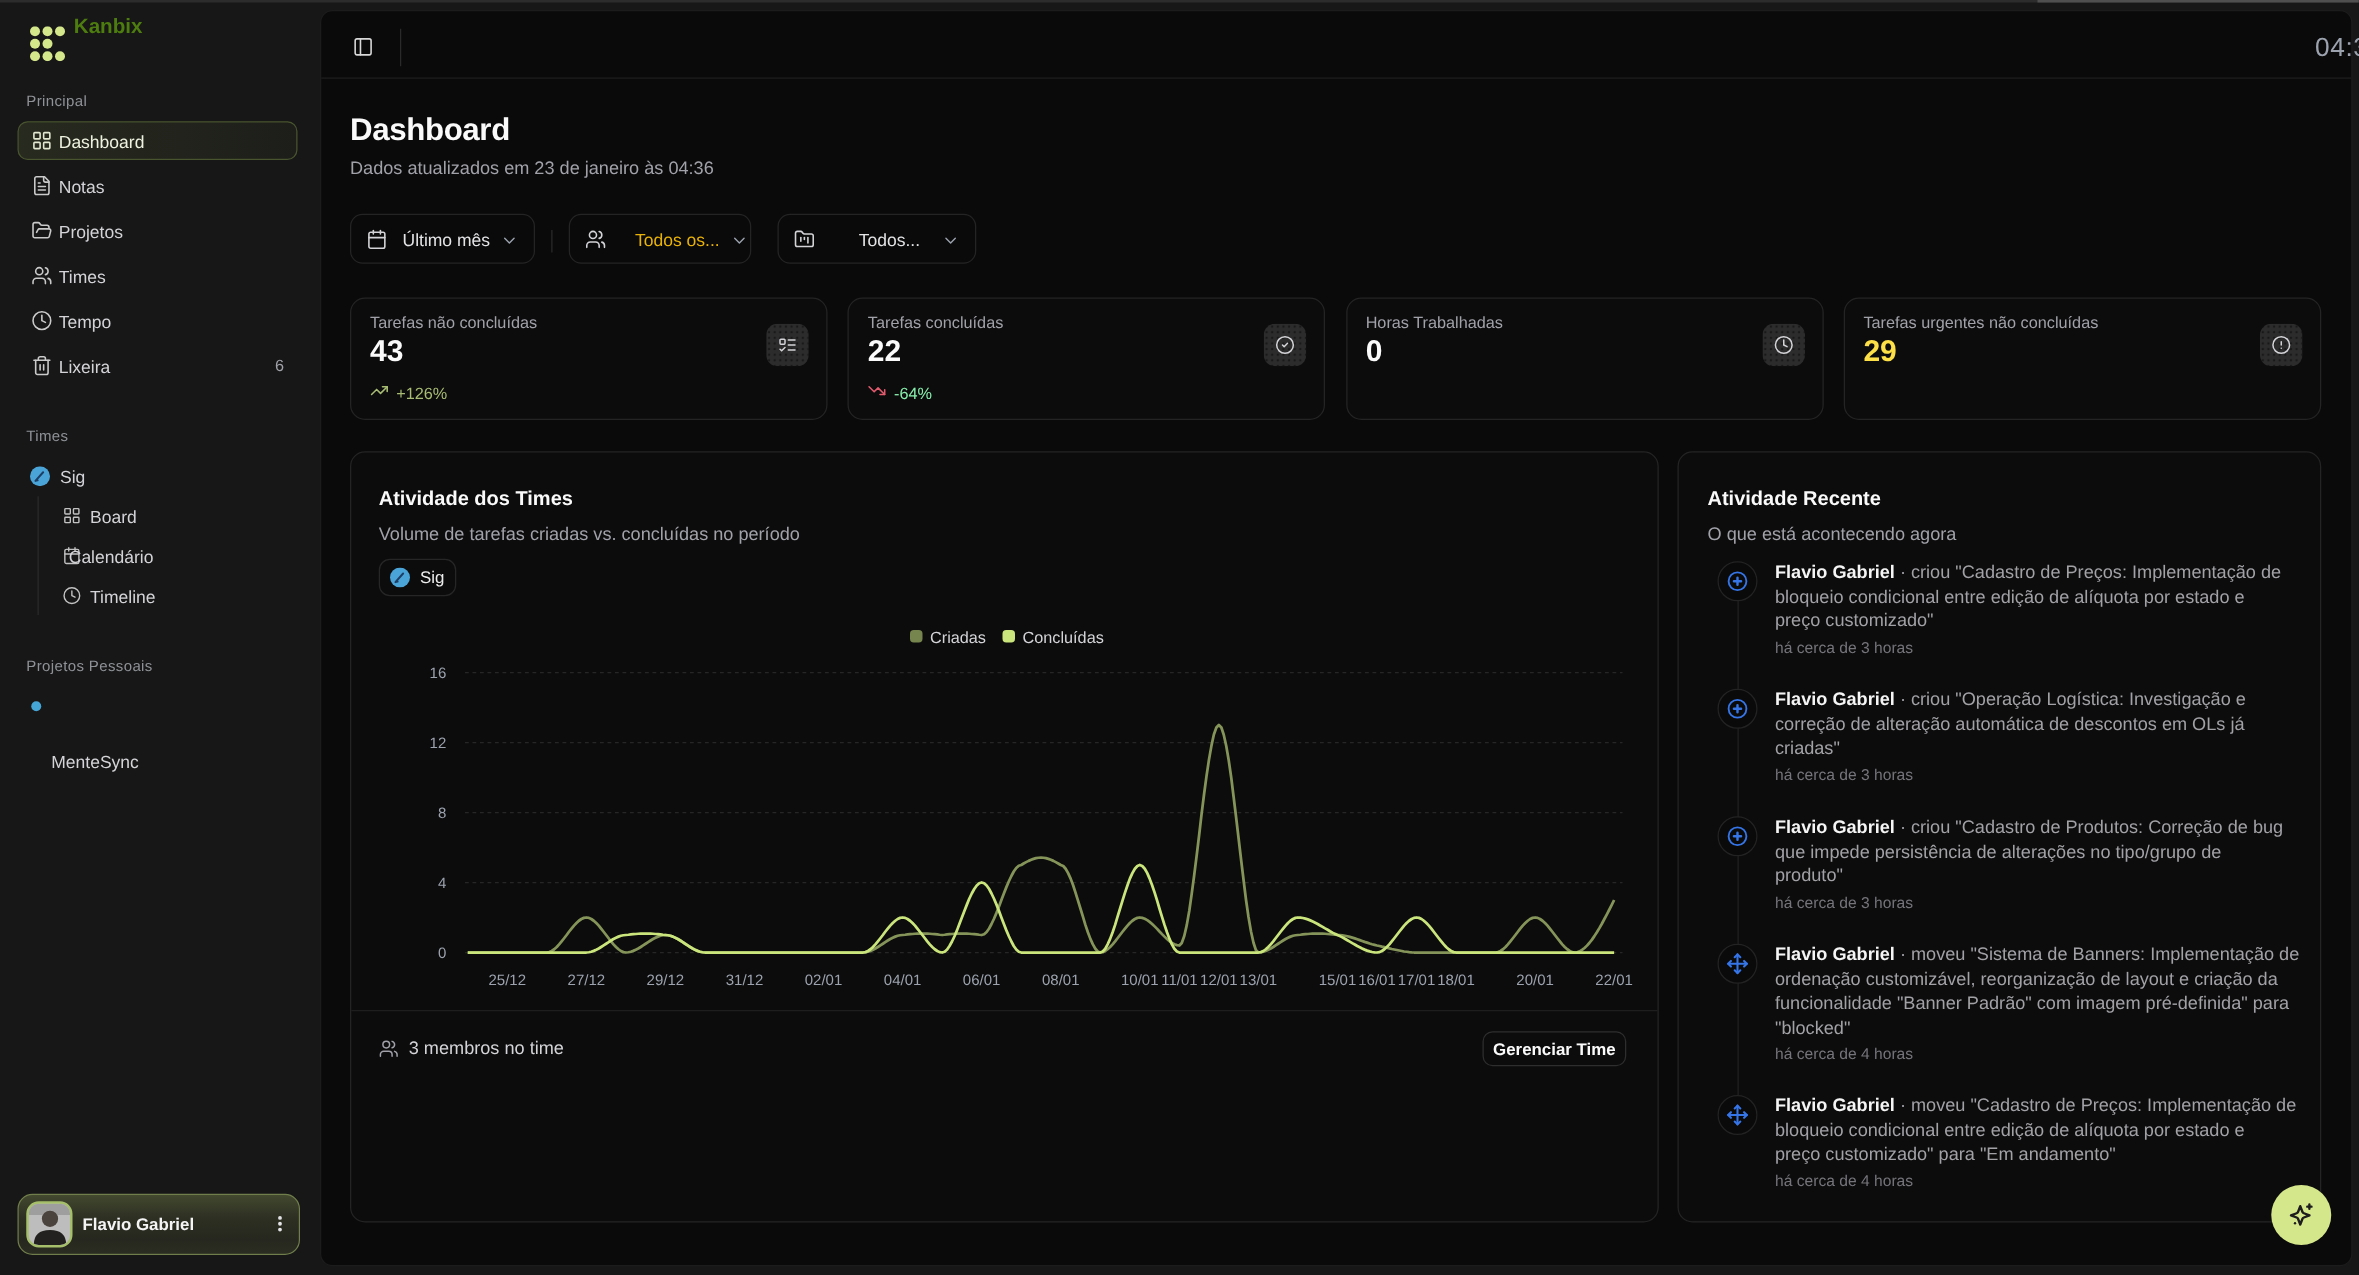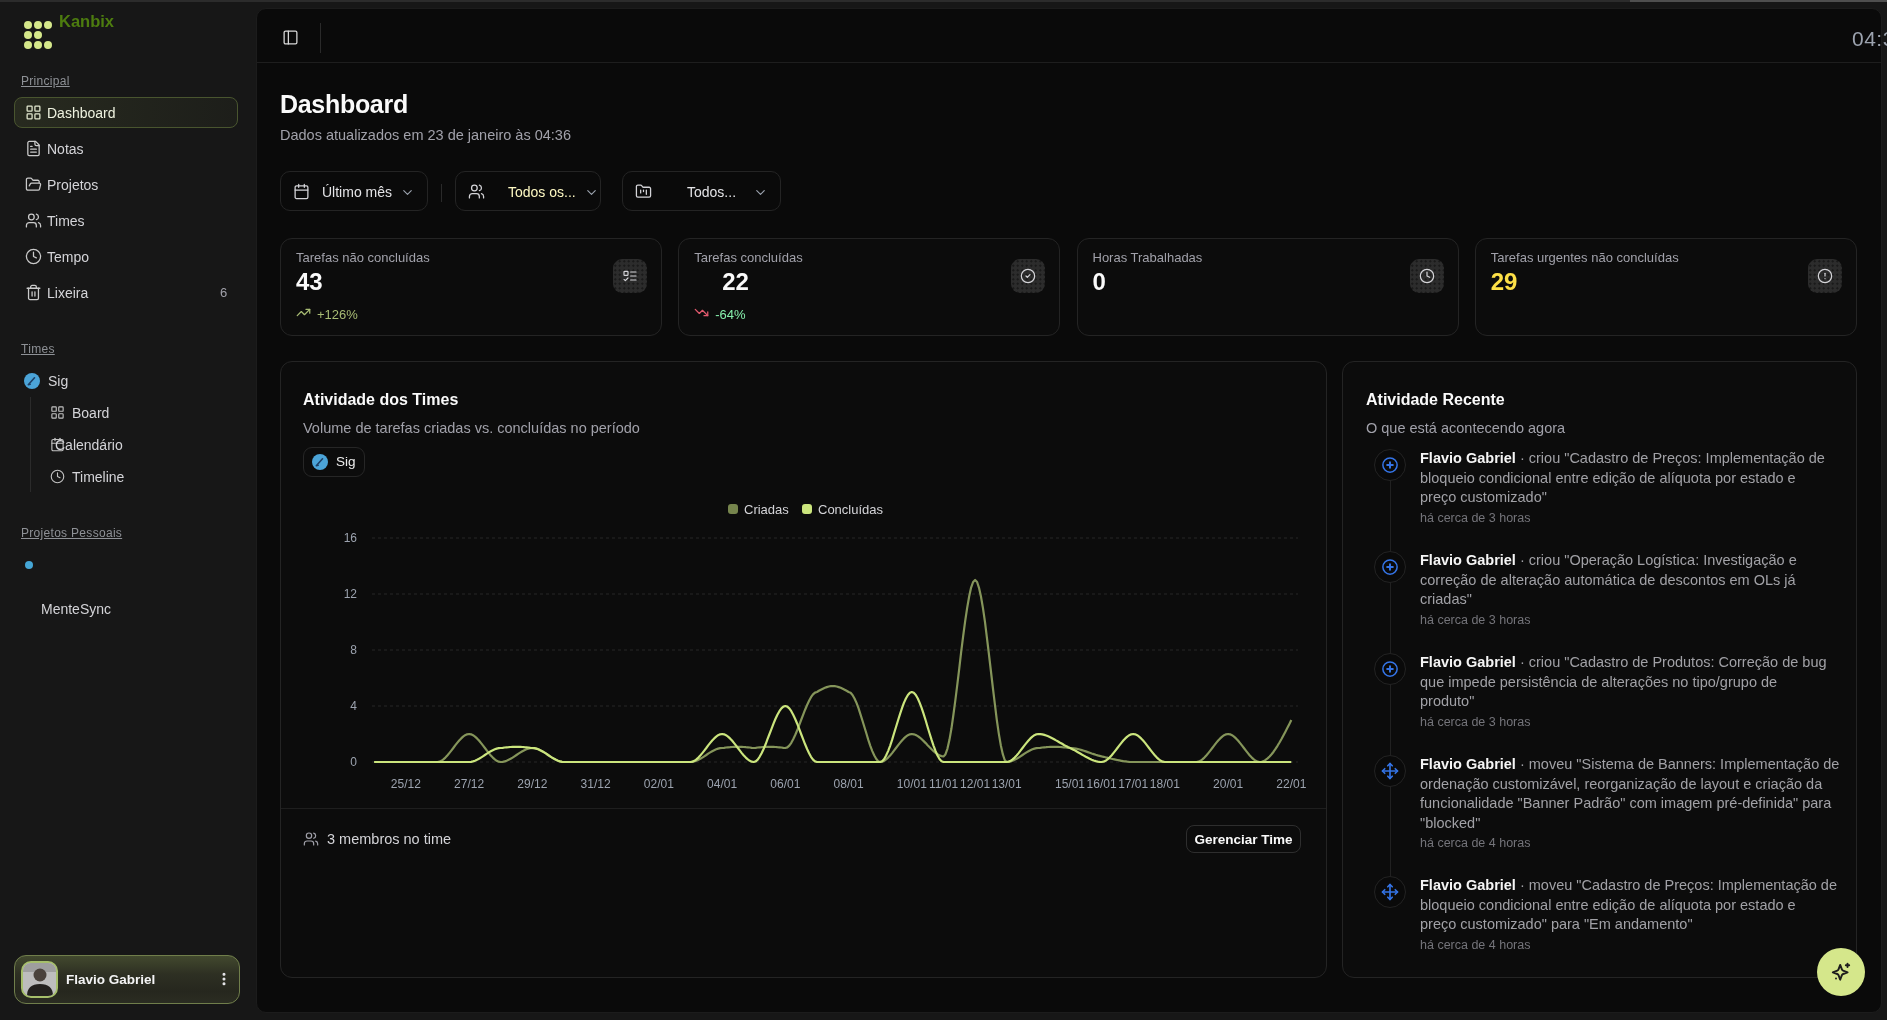--- a/index.html
+++ b/index.html
@@ -1,20 +1,20 @@
 <!DOCTYPE html>
 <html lang="pt-BR"><head><meta charset="utf-8">
 <style>
   * { margin:0; padding:0; box-sizing:border-box; }
   html,body { width:1887px; height:1020px; background:#171717; overflow:hidden;
     font-family:"Liberation Sans", sans-serif; }
   .abs { position:absolute; }
   #panel { position:absolute; left:256px; top:8px; width:1626px; height:1005px;
     background:#0a0a0a; border-radius:10px; border:1px solid #1c1c1c; }
-  .lbl { font-size:12px; color:#8e9196; letter-spacing:.3px;text-decoration:underline; }
+  .lbl { font-size:12px; color:#8e9196; letter-spacing:.3px; }
   .mitem { font-size:14px; color:#d4d4d8; }
   .card { position:absolute; background:#0c0c0c; border:1px solid #242424; border-radius:12px; }
   .iconbox { position:absolute; width:34px; height:34px; background:#2c2c2c; background-image:radial-gradient(circle,#191919 1.1px,rgba(0,0,0,0) 1.2px); background-size:4.5px 4.5px; border-radius:9px;
     display:flex; align-items:center; justify-content:center; }
   svg { display:block; }
   .btn { position:absolute; height:40px; border:1px solid #242424; border-radius:10px; background:transparent; }
 </style></head>
 <body>
 <div class="abs" style="left:0;top:0;width:1887px;height:2px;background:#2c2c2c;"></div>
 <div class="abs" style="left:1630px;top:0;width:257px;height:2px;background:#4f4f4f;"></div>
@@ -153,21 +153,21 @@
     <path d="m6 9 6 6 6-6"></path>
   </svg>
 <div class="abs" style="left:441px;top:184px;width:1px;height:18px;background:#2a2a2a;"></div>
 <div class="btn" style="left:455px;top:171px;width:146px;"></div>
 <svg class="abs" style="left:468px;top:183px;" width="17" height="17" viewBox="0 0 24 24" fill="none" stroke="#d4d4d8" stroke-width="1.8" stroke-linecap="round" stroke-linejoin="round">
     <path d="M16 21v-2a4 4 0 0 0-4-4H6a4 4 0 0 0-4 4v2"></path>
     <circle cx="9" cy="7" r="4"></circle>
     <path d="M22 21v-2a4 4 0 0 0-3-3.87"></path>
     <path d="M16 3.13a4 4 0 0 1 0 7.75"></path>
   </svg>
-<div class="abs" style="left:508px;top:184px;font-size:14px;color:#fef9c3;">Todos os...</div>
+<div class="abs" style="left:508px;top:184px;font-size:14px;color:#eab308;">Todos os...</div>
 <svg class="abs" style="left:584px;top:185px;" width="15" height="15" viewBox="0 0 24 24" fill="none" stroke="#9ca3af" stroke-width="1.8" stroke-linecap="round" stroke-linejoin="round">
     <path d="m6 9 6 6 6-6"></path>
   </svg>
 <div class="btn" style="left:622px;top:171px;width:159px;"></div>
 <svg class="abs" style="left:635px;top:183px;" width="17" height="17" viewBox="0 0 24 24" fill="none" stroke="#d4d4d8" stroke-width="1.8" stroke-linecap="round" stroke-linejoin="round">
     <path d="M20 20a2 2 0 0 0 2-2V8a2 2 0 0 0-2-2h-7.9a2 2 0 0 1-1.69-.9L9.6 3.9A2 2 0 0 0 7.93 3H4a2 2 0 0 0-2 2v13a2 2 0 0 0 2 2Z"></path>
     <path d="M8 10v4"></path>
     <path d="M12 10v2"></path>
     <path d="M16 10v6"></path>
   </svg>
@@ -187,21 +187,21 @@
     <path d="M13 12h8"></path>
     <path d="M13 18h8"></path>
   </svg>
 <svg class="abs" style="left:296.0px;top:305px;" width="15" height="15" viewBox="0 0 24 24" fill="none" stroke="#a8bc74" stroke-width="2" stroke-linecap="round" stroke-linejoin="round">
     <polyline points="22 7 13.5 15.5 8.5 10.5 2 17"></polyline>
     <polyline points="16 7 22 7 22 13"></polyline>
   </svg>
 <div class="abs" style="left:317.0px;top:307px;font-size:13px;color:#a8bc74;">+126%</div>
 <div class="card" style="left:678.25px;top:237.5px;width:382px;height:98px;"></div>
 <div class="abs" style="left:694.25px;top:250px;font-size:13px;color:#a1a1aa;">Tarefas concluídas</div>
-<div class="abs" style="left:694.25px;top:268px;font-size:24px;font-weight:bold;color:#fafafa;margin-left:28px;">22</div>
+<div class="abs" style="left:694.25px;top:268px;font-size:24px;font-weight:bold;color:#fafafa;">22</div>
 <div class="iconbox" style="left:1011.25px;top:258.5px;"></div>
 <svg class="abs" style="left:1020.25px;top:267.5px;" width="16" height="16" viewBox="0 0 24 24" fill="none" stroke="#d4d4d8" stroke-width="1.8" stroke-linecap="round" stroke-linejoin="round">
     <circle cx="12" cy="12" r="10"></circle>
     <path d="m9 12 2 2 4-4"></path>
   </svg>
 <svg class="abs" style="left:694.25px;top:305px;" width="15" height="15" viewBox="0 0 24 24" fill="none" stroke="#e25a6e" stroke-width="2" stroke-linecap="round" stroke-linejoin="round">
     <polyline points="22 17 13.5 8.5 8.5 13.5 2 7"></polyline>
     <polyline points="16 17 22 17 22 11"></polyline>
   </svg>
 <div class="abs" style="left:715.25px;top:307px;font-size:13px;color:#86efac;">-64%</div>

